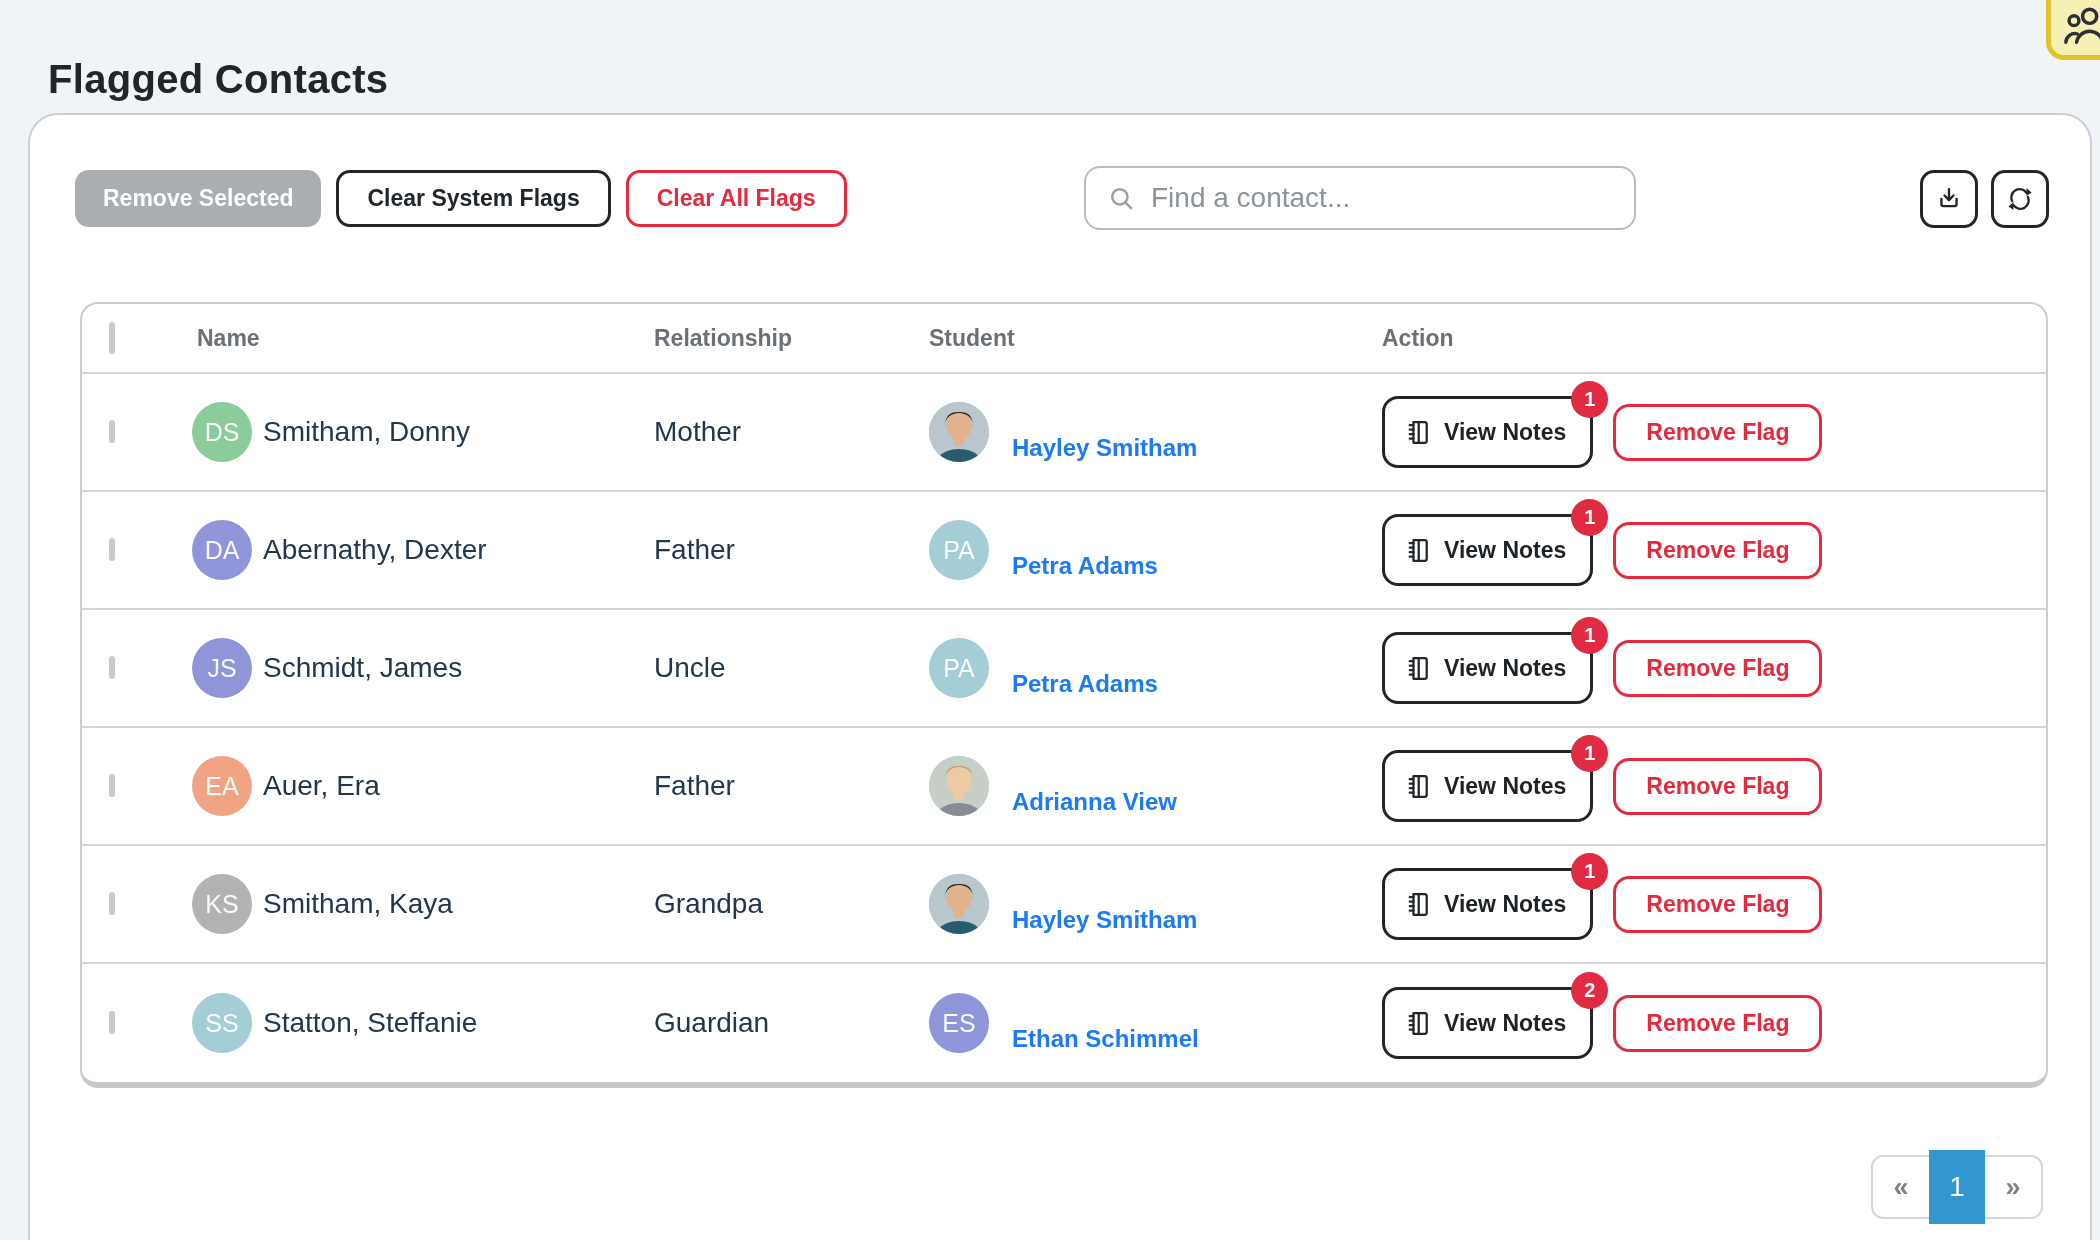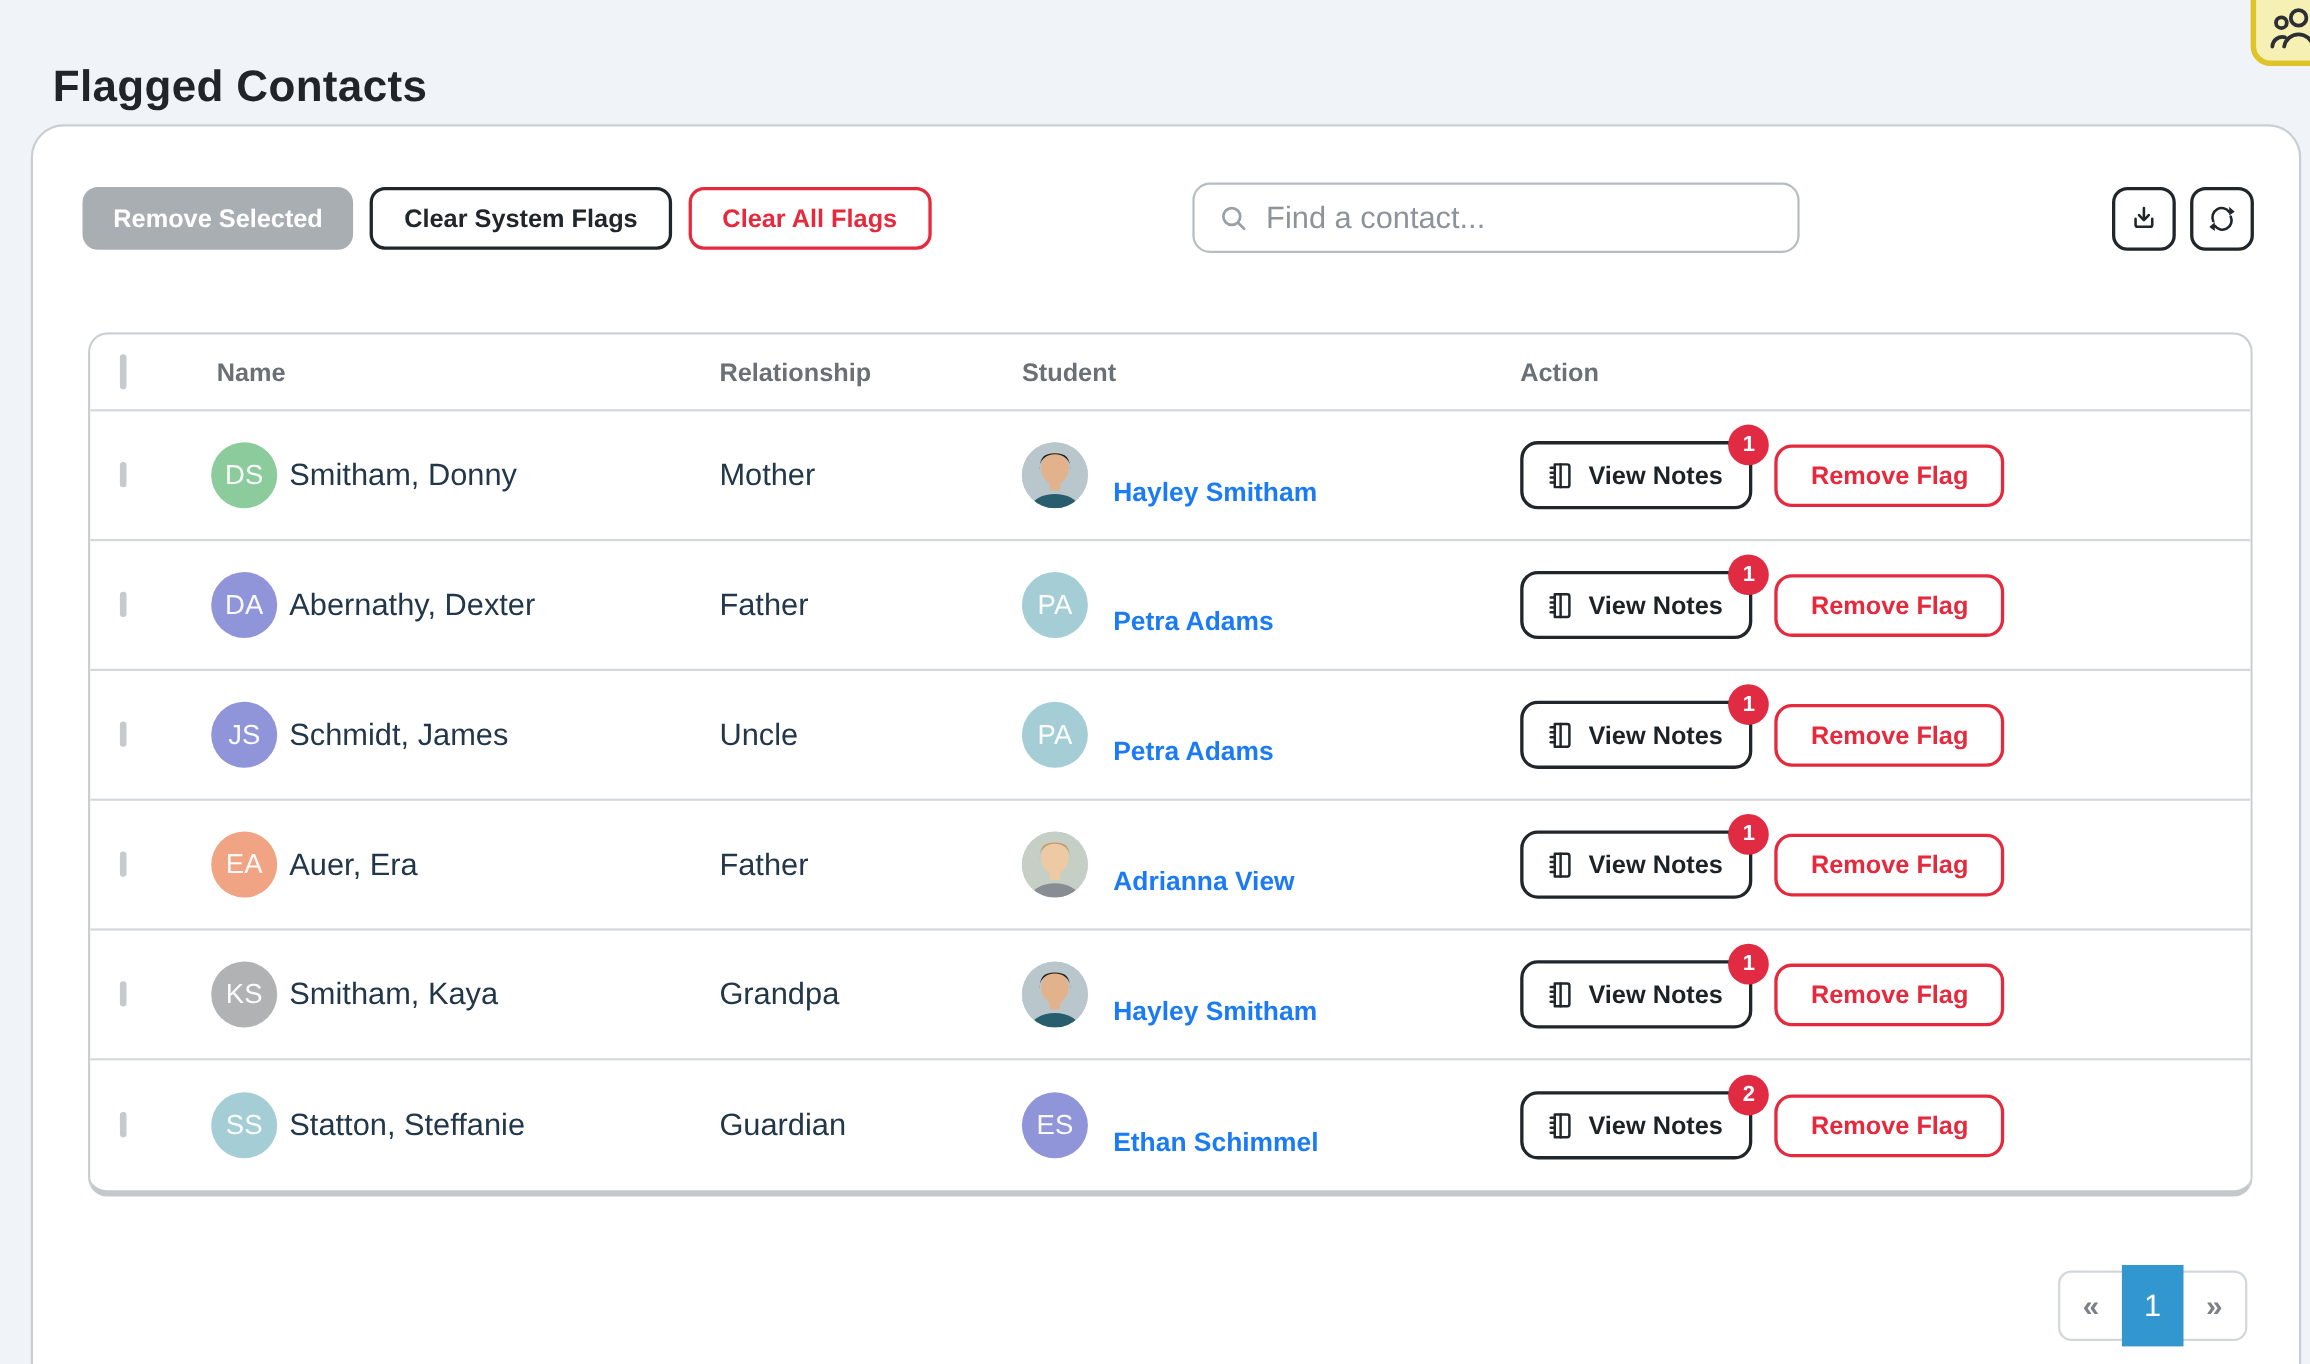--- a/index.html
+++ b/index.html
@@ -98,21 +98,21 @@
   .hayley   { --pbg:#b9c7cc; --skin:#e2b28c; --hair:#241d19; --shirt:#275d6d; }
   .adrianna { --pbg:#c5cfc6; --skin:#eecaa4; --hair:#c39c66; --shirt:#878d93; }
 
   .contact-name, .cell-rel { font-size: 28px; color: #23374a; }
   .cell-student { display: flex; align-items: flex-end; gap: 23px; }
   .student-link { font-size: 24px; font-weight: 700; color: #1a7bf4; text-decoration: none; cursor: pointer; }
 
   .cell-action { display: flex; align-items: center; }
   .notes-wrap { position: relative; }
   .btn-notes {
-    height: 62px; border: 3px solid #21262b; border-radius: 16px; background: #fff;
+    height: 72px; border: 3px solid #21262b; border-radius: 16px; background: #fff;
     font-size: 23px; font-weight: 700; color: #1d2226;
     display: inline-flex; align-items: center; gap: 12px; padding: 0 24px 0 20px;
     cursor: pointer; font-family: "Liberation Sans", sans-serif;
   }
   .badge {
     position: absolute; top: -15px; right: -15px; width: 37px; height: 37px;
     background: #e02b42; border-radius: 50%; color: #fff;
     font-size: 20px; font-weight: 700;
     display: flex; align-items: center; justify-content: center;
   }

